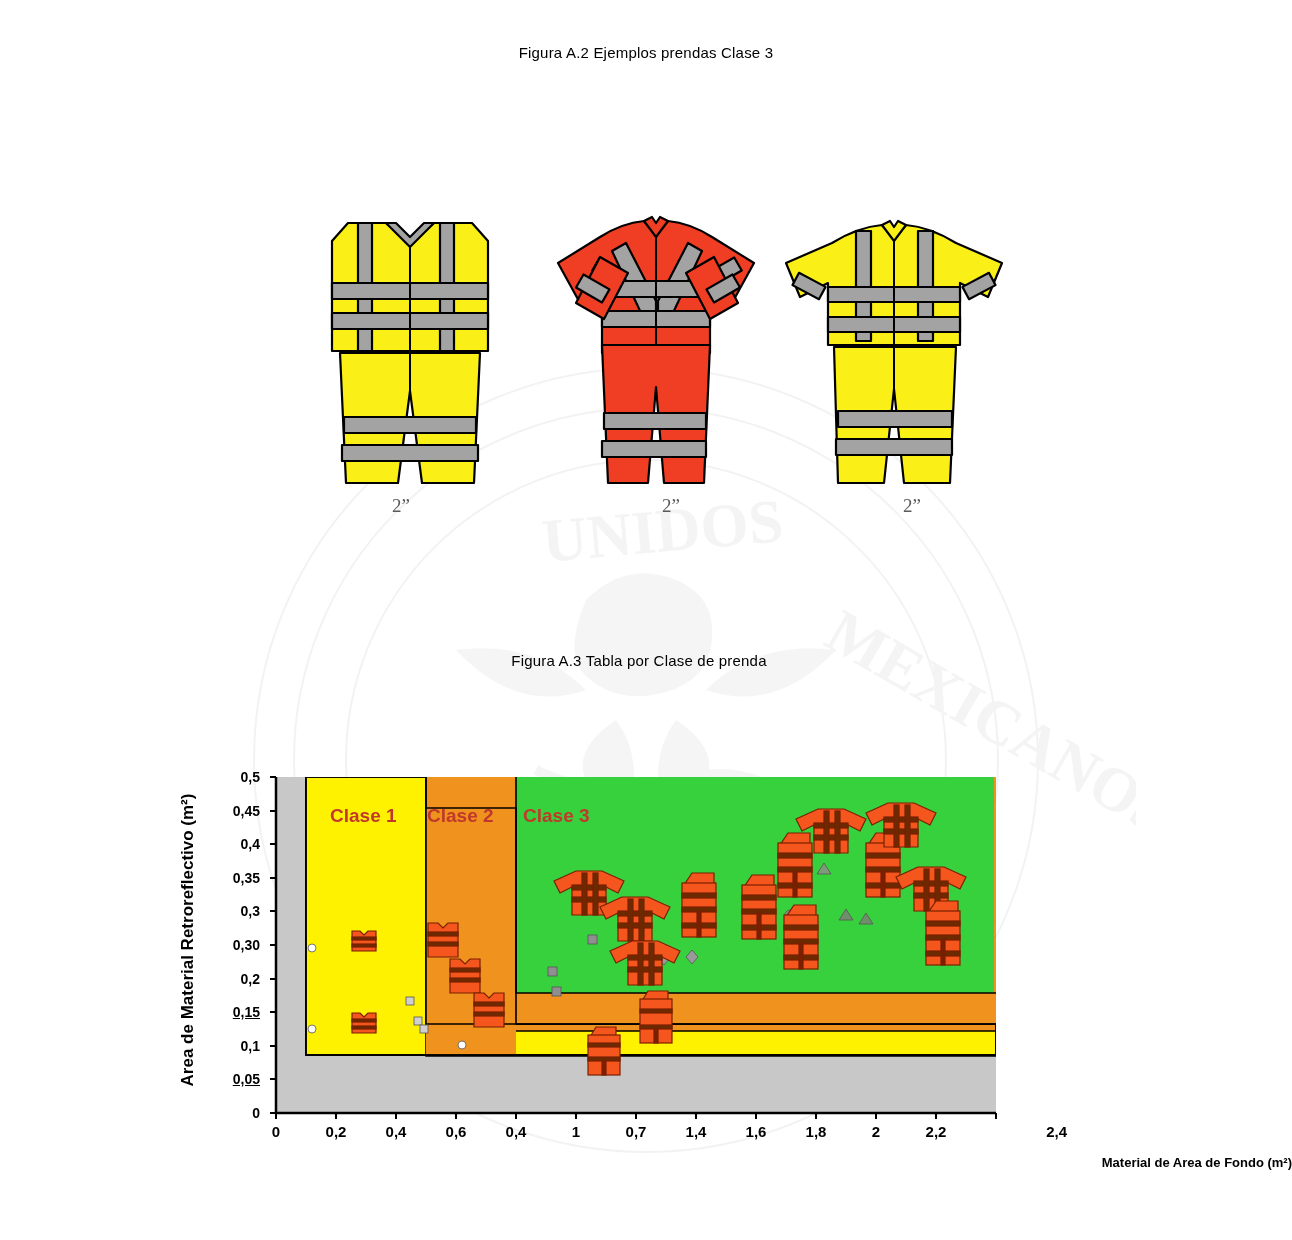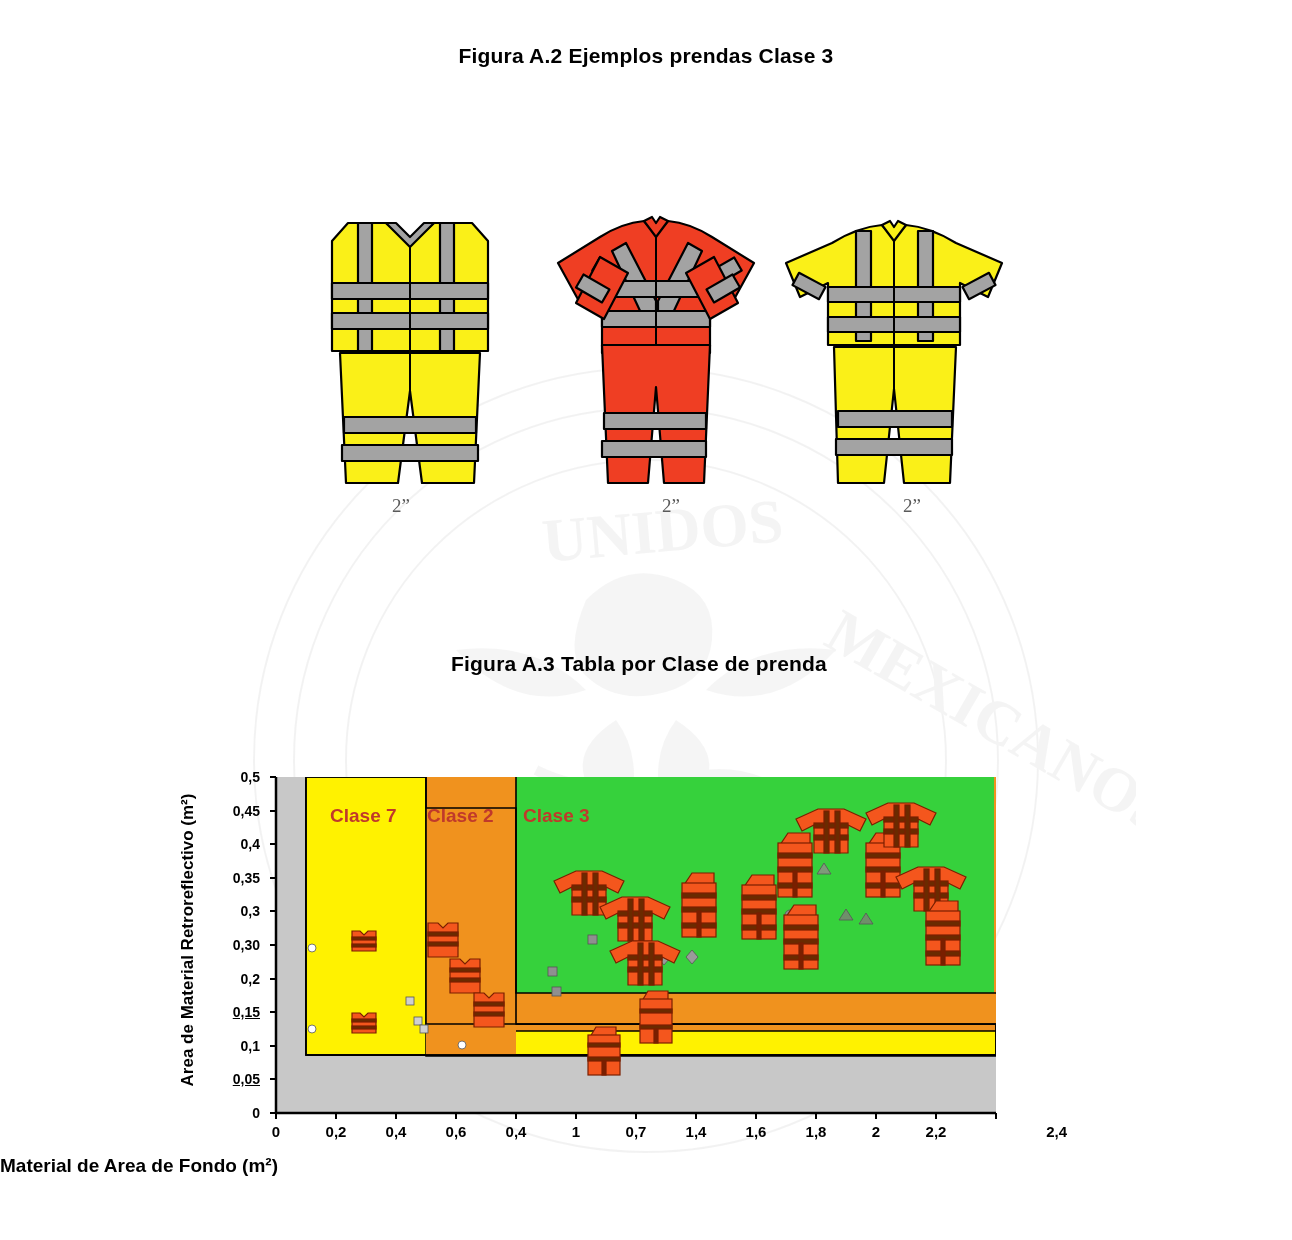--- a/index.html
+++ b/index.html
@@ -20,22 +20,22 @@
     opacity:.22;
     pointer-events:none;
     z-index:0;
   }
   #watermark svg{width:100%;height:100%;}
   .content{position:relative;z-index:2;}
 
   
   .fig-title{
     text-align:center;
-    font-weight:bold;
-    font-size:21px;
+    font-weight:normal;
+    font-size:15px;
     letter-spacing:.2px;
   }
   #title-a2{position:absolute;left:0;right:0;top:44px;}
   #title-a3{position:absolute;left:0;right:14px;top:652px;}
 
   
   #garments{position:absolute;left:0;top:195px;width:1292px;height:340px;}
   .garment-label{
     position:absolute;
     font-size:19px;
@@ -50,23 +50,23 @@
     left:178px; top:760px;
     width:360px;
     transform-origin:0 0;
     transform:rotate(-90deg) translate(-360px,0);
     text-align:center;
     font-weight:bold;
     font-size:17px;
   }
   #xlabel{
     position:absolute; left:0; right:0; top:1155px;
-    text-align:left;
+    text-align:right;
     font-weight:bold;
-    font-size:19px;
+    font-size:13px;
   }
   .tick-y{
     position:absolute;
     right:0;
     font-size:14px;
     font-weight:bold;
     text-align:right;
     width:52px;
   }
   .tick-x{
@@ -456,19 +456,19 @@
     <div class="tick-x" style="left:561px;top:378px;">1</div>
     <div class="tick-x" style="left:621px;top:378px;">0,7</div>
     <div class="tick-x" style="left:681px;top:378px;">1,4</div>
     <div class="tick-x" style="left:741px;top:378px;">1,6</div>
     <div class="tick-x" style="left:801px;top:378px;">1,8</div>
     <div class="tick-x" style="left:861px;top:378px;">2</div>
     <div class="tick-x" style="left:921px;top:378px;">2,2</div>
     <div class="tick-x" style="left:1037px;top:378px;text-align:right;">2,4</div>
 
     
-    <div class="class-label" style="left:330px;top:60px;">Clase 7</div>
+    <div class="class-label" style="left:330px;top:60px;">Clase 1</div>
     <div class="class-label" style="left:427px;top:60px;">Clase 2</div>
     <div class="class-label" style="left:523px;top:60px;">Clase 3</div>
   </div>
 
   <div id="xlabel">Material de Area de Fondo (m²)</div>
 </div>
 
 </body></html>

